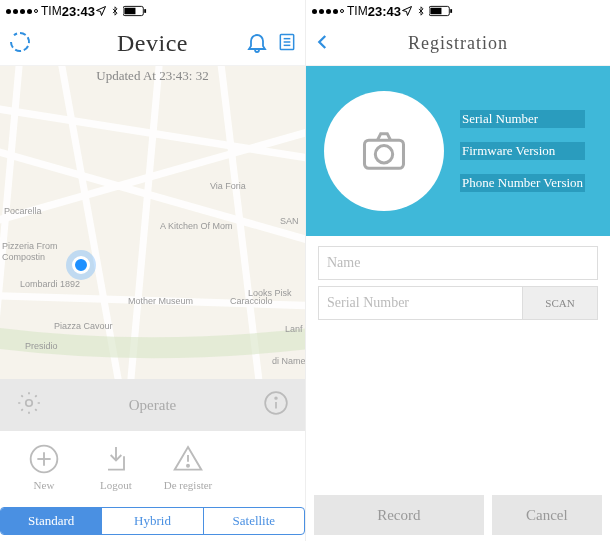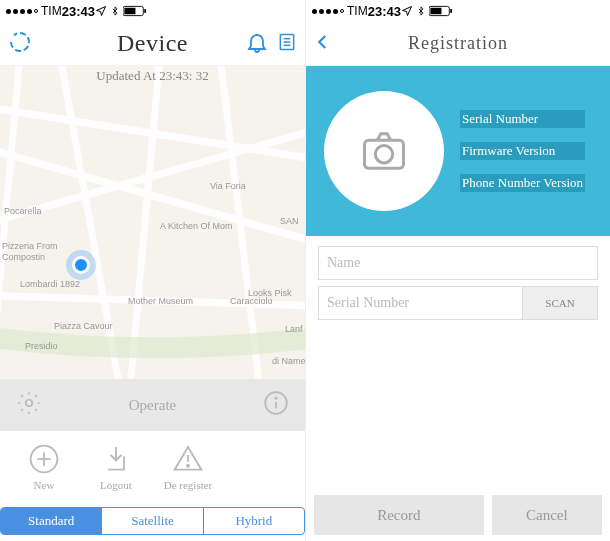--- a/index.html
+++ b/index.html
@@ -380,22 +380,22 @@
           <line x1="12" y1="9" x2="12" y2="14"></line>
           <circle cx="12" cy="17" r="0.8" fill="#bbb"></circle>
         </svg>
       <span>De register</span>
     </div>
   </div>
 
   <div class="seg-row">
     <div class="seg">
       <div class="seg-item selected">Standard</div>
+      <div class="seg-item">Hybrid</div>
       <div class="seg-item">Satellite</div>
-      <div class="seg-item">Hybrid</div>
     </div>
   </div>
 </div>
 
 <div class="screen" style="border-left:1px solid #eee;">
   <div class="status-bar">
     <div class="status-left">
       <span class="dots">
         <span class="dot"></span>
           <span class="dot"></span>

